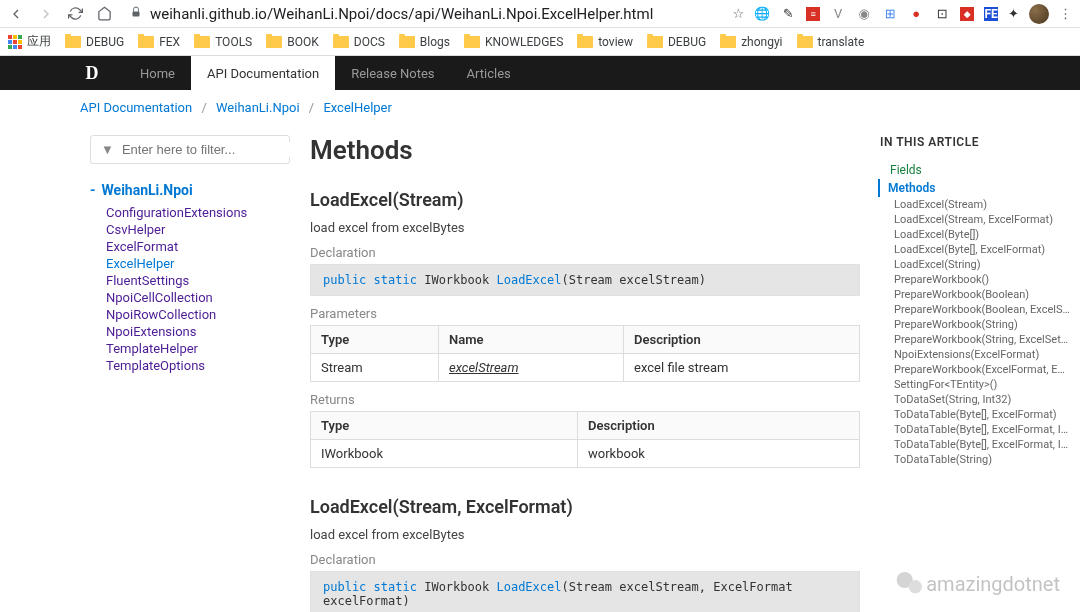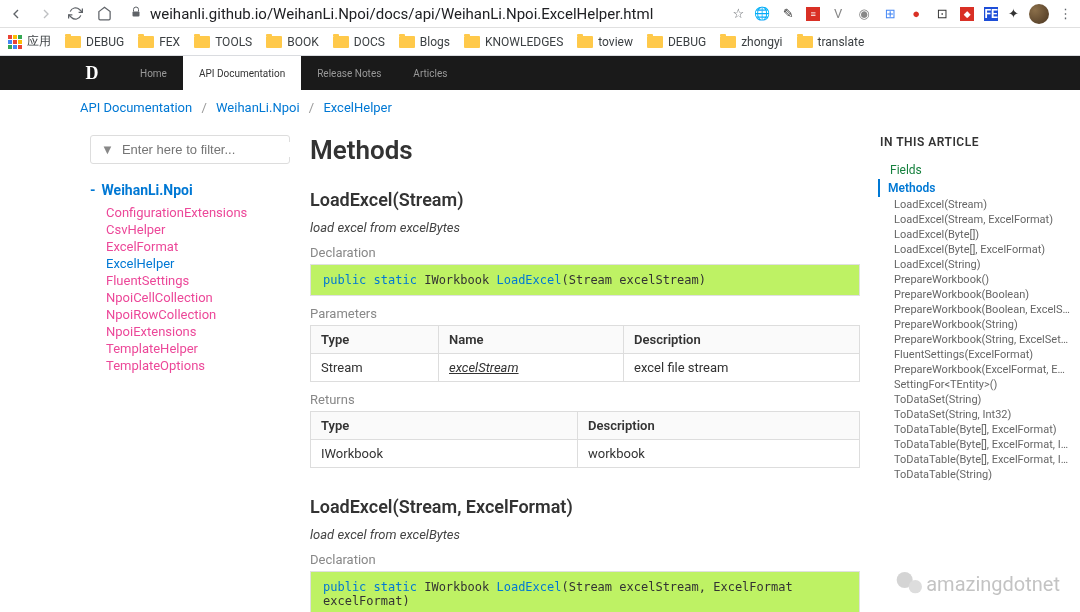--- a/index.html
+++ b/index.html
@@ -21,48 +21,48 @@
     .bookmark-item { display: flex; align-items: center; gap: 5px; color: #3c4043; cursor: pointer; }
     .folder-icon { width: 16px; height: 12px; background: #ffc94a; border-radius: 1px; position: relative; }
     .folder-icon::before { content: ''; position: absolute; top: -2px; left: 0; width: 6px; height: 2px; background: #ffc94a; border-radius: 1px 1px 0 0; }
     .apps-icon { display: grid; grid-template-columns: repeat(3, 4px); grid-template-rows: repeat(3, 4px); gap: 1px; }
     .apps-icon span { background: #5f6368; }
     .apps-icon span:nth-child(1){background:#ea4335}.apps-icon span:nth-child(2){background:#fbbc04}.apps-icon span:nth-child(3){background:#34a853}.apps-icon span:nth-child(4){background:#4285f4}.apps-icon span:nth-child(5){background:#ea4335}.apps-icon span:nth-child(6){background:#fbbc04}.apps-icon span:nth-child(7){background:#34a853}.apps-icon span:nth-child(8){background:#4285f4}.apps-icon span:nth-child(9){background:#ea4335}
     
     
     .site-header { height: 34px; background: #1a1a1a; display: flex; align-items: center; padding: 0 80px; }
     .logo { width: 24px; height: 24px; color: #fff; display: flex; align-items: center; justify-content: center; font-size: 18px; font-weight: bold; margin-right: 20px; font-family: Georgia, serif; }
-    .nav-item { color: #999; padding: 16px 16px; height: 34px; display: flex; align-items: center; font-size: 10px; cursor: pointer; }
+    .nav-item { color: #999; padding: 16px 16px; height: 34px; display: flex; align-items: center; font-size: 13px; cursor: pointer; }
     .nav-item.active { background: #fff; color: #333; }
     
     
     .breadcrumb { padding: 10px 80px; font-size: 13px; }
     .breadcrumb a { color: #0078d4; text-decoration: none; }
     .breadcrumb .sep { color: #999; margin: 0 6px; }
     
     
     .main-layout { display: flex; }
     .sidebar-col { width: 290px; padding: 10px 0 0 90px; }
     .content-col { flex: 1; padding: 10px 20px; max-width: 590px; }
     .toc-col { width: 200px; padding: 10px 10px 0 0; }
     
     
     .filter-box { border: 1px solid #ddd; border-radius: 3px; padding: 6px 10px; display: flex; align-items: center; gap: 8px; margin-bottom: 18px; background: #fff; }
     .filter-box input { border: none; outline: none; font-size: 13px; flex: 1; color: #999; }
     .sidebar-tree { font-size: 13px; }
     .tree-root { color: #0078d4; font-weight: bold; font-size: 14px; margin-bottom: 6px; display: flex; align-items: center; gap: 6px; }
-    .tree-item { padding: 1px 0 1px 16px; color: #ec4899; cursor: pointer; }
+    .tree-item { padding: 1px 0 1px 16px; color: #4c1d95; cursor: pointer; }
     .tree-item.active { color: #0078d4; }
     
     
     h1 { font-size: 26px; font-weight: 600; margin-bottom: 24px; }
     h2 { font-size: 18px; font-weight: 600; margin: 18px 0 10px; }
-    .desc { font-size: 13px; color: #444; margin-bottom: 10px; font-style: italic; }
+    .desc { font-size: 13px; color: #444; margin-bottom: 10px; }
     .section-label { font-size: 13px; color: #888; margin: 10px 0 4px; }
-    .code-block { background: #bef264; border: 1px solid #e0e0e0; padding: 8px 12px; font-family: Consolas, monospace; font-size: 12px; margin-bottom: 6px; }
+    .code-block { background: #e5e5e5; border: 1px solid #e0e0e0; padding: 8px 12px; font-family: Consolas, monospace; font-size: 12px; margin-bottom: 6px; }
     .code-block .kw { color: #0078d4; }
     .code-block .type { color: #333; }
     .code-block .method { color: #0078d4; }
     table { width: 100%; border-collapse: collapse; margin-bottom: 0; }
     th, td { border: 1px solid #ddd; padding: 6px 10px; text-align: left; font-size: 13px; }
     th { background: #fafafa; font-weight: 600; }
     td em { font-style: italic; text-decoration: underline; }
     
     
     .toc-title { font-size: 12px; font-weight: 600; letter-spacing: 0.5px; margin-bottom: 12px; }
@@ -288,24 +288,23 @@
     <div class="toc-subitem">LoadExcel(Stream)</div>
     <div class="toc-subitem">LoadExcel(Stream, ExcelFormat)</div>
     <div class="toc-subitem">LoadExcel(Byte[])</div>
     <div class="toc-subitem">LoadExcel(Byte[], ExcelFormat)</div>
     <div class="toc-subitem">LoadExcel(String)</div>
     <div class="toc-subitem">PrepareWorkbook()</div>
     <div class="toc-subitem">PrepareWorkbook(Boolean)</div>
     <div class="toc-subitem">PrepareWorkbook(Boolean, ExcelSetting)</div>
     <div class="toc-subitem">PrepareWorkbook(String)</div>
     <div class="toc-subitem">PrepareWorkbook(String, ExcelSetting)</div>
-    <div class="toc-subitem">FluentSettings(ExcelFormat)</div>
+    <div class="toc-subitem">NpoiExtensions(ExcelFormat)</div>
     <div class="toc-subitem">PrepareWorkbook(ExcelFormat, ExcelSetting)</div>
     <div class="toc-subitem">SettingFor&lt;TEntity&gt;()</div>
-    <div class="toc-subitem">ToDataSet(String)</div>
     <div class="toc-subitem">ToDataSet(String, Int32)</div>
     <div class="toc-subitem">ToDataTable(Byte[], ExcelFormat)</div>
     <div class="toc-subitem">ToDataTable(Byte[], ExcelFormat, Int32)</div>
     <div class="toc-subitem">ToDataTable(Byte[], ExcelFormat, Int32, Int32)</div>
     <div class="toc-subitem">ToDataTable(String)</div>
   </div>
 </div>
 
 <div class="watermark">
   <svg class="wechat-icon" viewBox="0 0 24 24" fill="#aaa">

